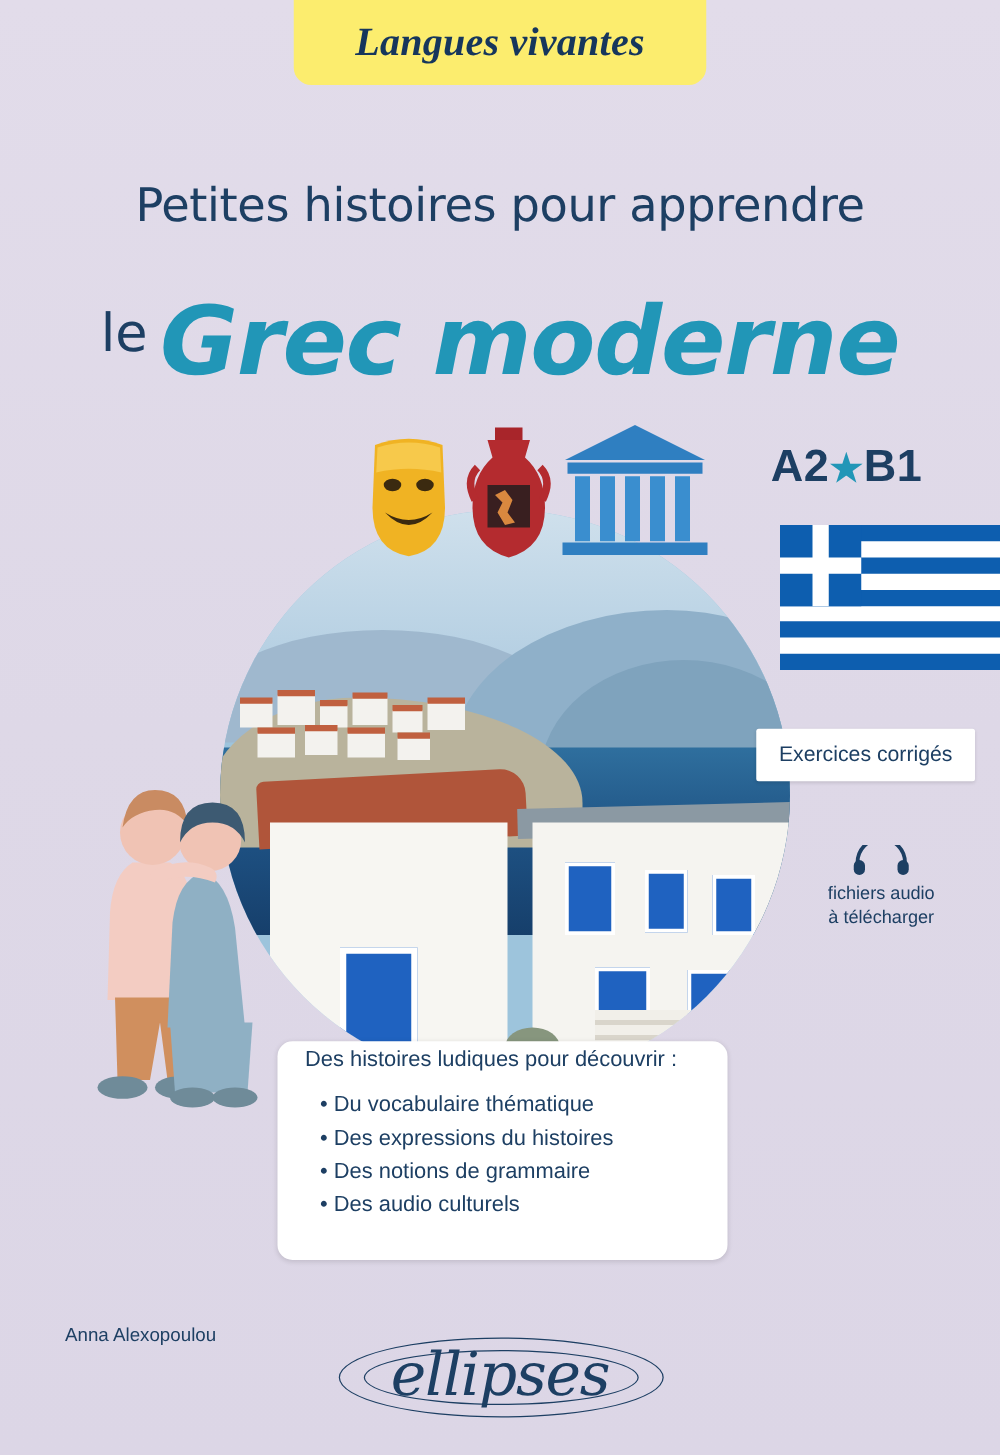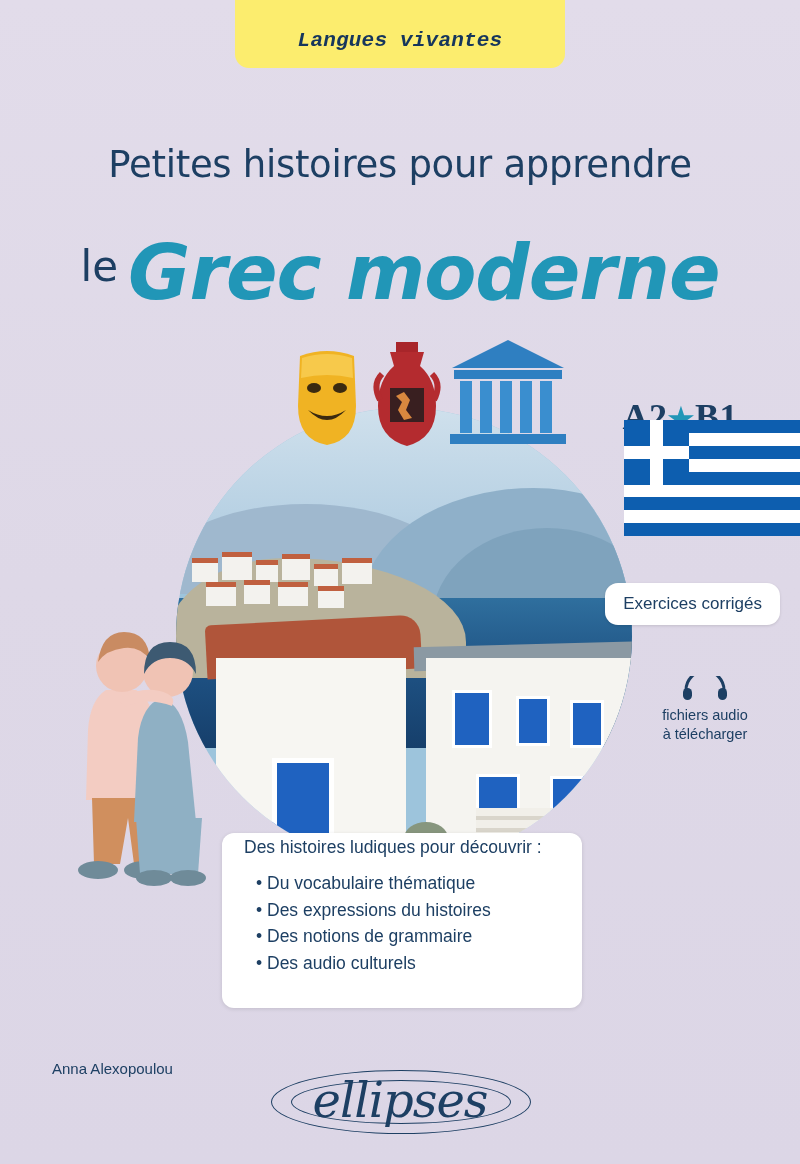--- a/index.html
+++ b/index.html
@@ -31,24 +31,24 @@
     height: 94px;
     background: #fced6e;
     border-radius: 0 0 14px 14px;
     display: flex;
     align-items: flex-end;
     justify-content: center;
     padding-bottom: 16px;
     box-sizing: border-box;
   }
   .banner-text {
-    font-family: Liberation Mono, monospace;
+    font-family: Liberation Serif, serif;
     font-style: italic;
     font-weight: bold;
-    font-size: 21px;
+    font-size: 32px;
     color: #16365c;
     letter-spacing: 0.2px;
   }
 
   
   .title-line1 {
     position: absolute;
     top: 143px;
     left: 0;
     width: 800px;
@@ -83,23 +83,22 @@
   }
 
   
   .level {
     position: absolute;
     top: 352px;
     right: 62px;
     font-size: 36px;
     font-weight: bold;
     color: #1d3f63;
-    font-family: Liberation Serif, serif;
+    font-family: Liberation Sans, sans-serif;
     letter-spacing: 0.5px;
-    margin-top: 44px;
   }
   .level .star { color: #2196b7; font-size: 30px; }
   .flag {
     position: absolute;
     top: 420px;
     right: 0px;
     width: 176px;
     height: 116px;
     background: #0d5eaf;
     overflow: hidden;
@@ -212,21 +211,21 @@
 
   
   .couple { position: absolute; left: 62px; top: 570px; width: 190px; height: 330px; }
 
   
   .exercises {
     position: absolute;
     right: 20px;
     top: 583px;
     background: #fff;
-    border-radius: 13px;
+    border-radius: 2px;
     padding: 11px 18px;
     font-size: 17px;
     color: #1d3f63;
     box-shadow: 0 1px 3px rgba(0,0,0,0.12);
   }
   .audio {
     position: absolute;
     right: 30px;
     top: 676px;
     width: 130px;

